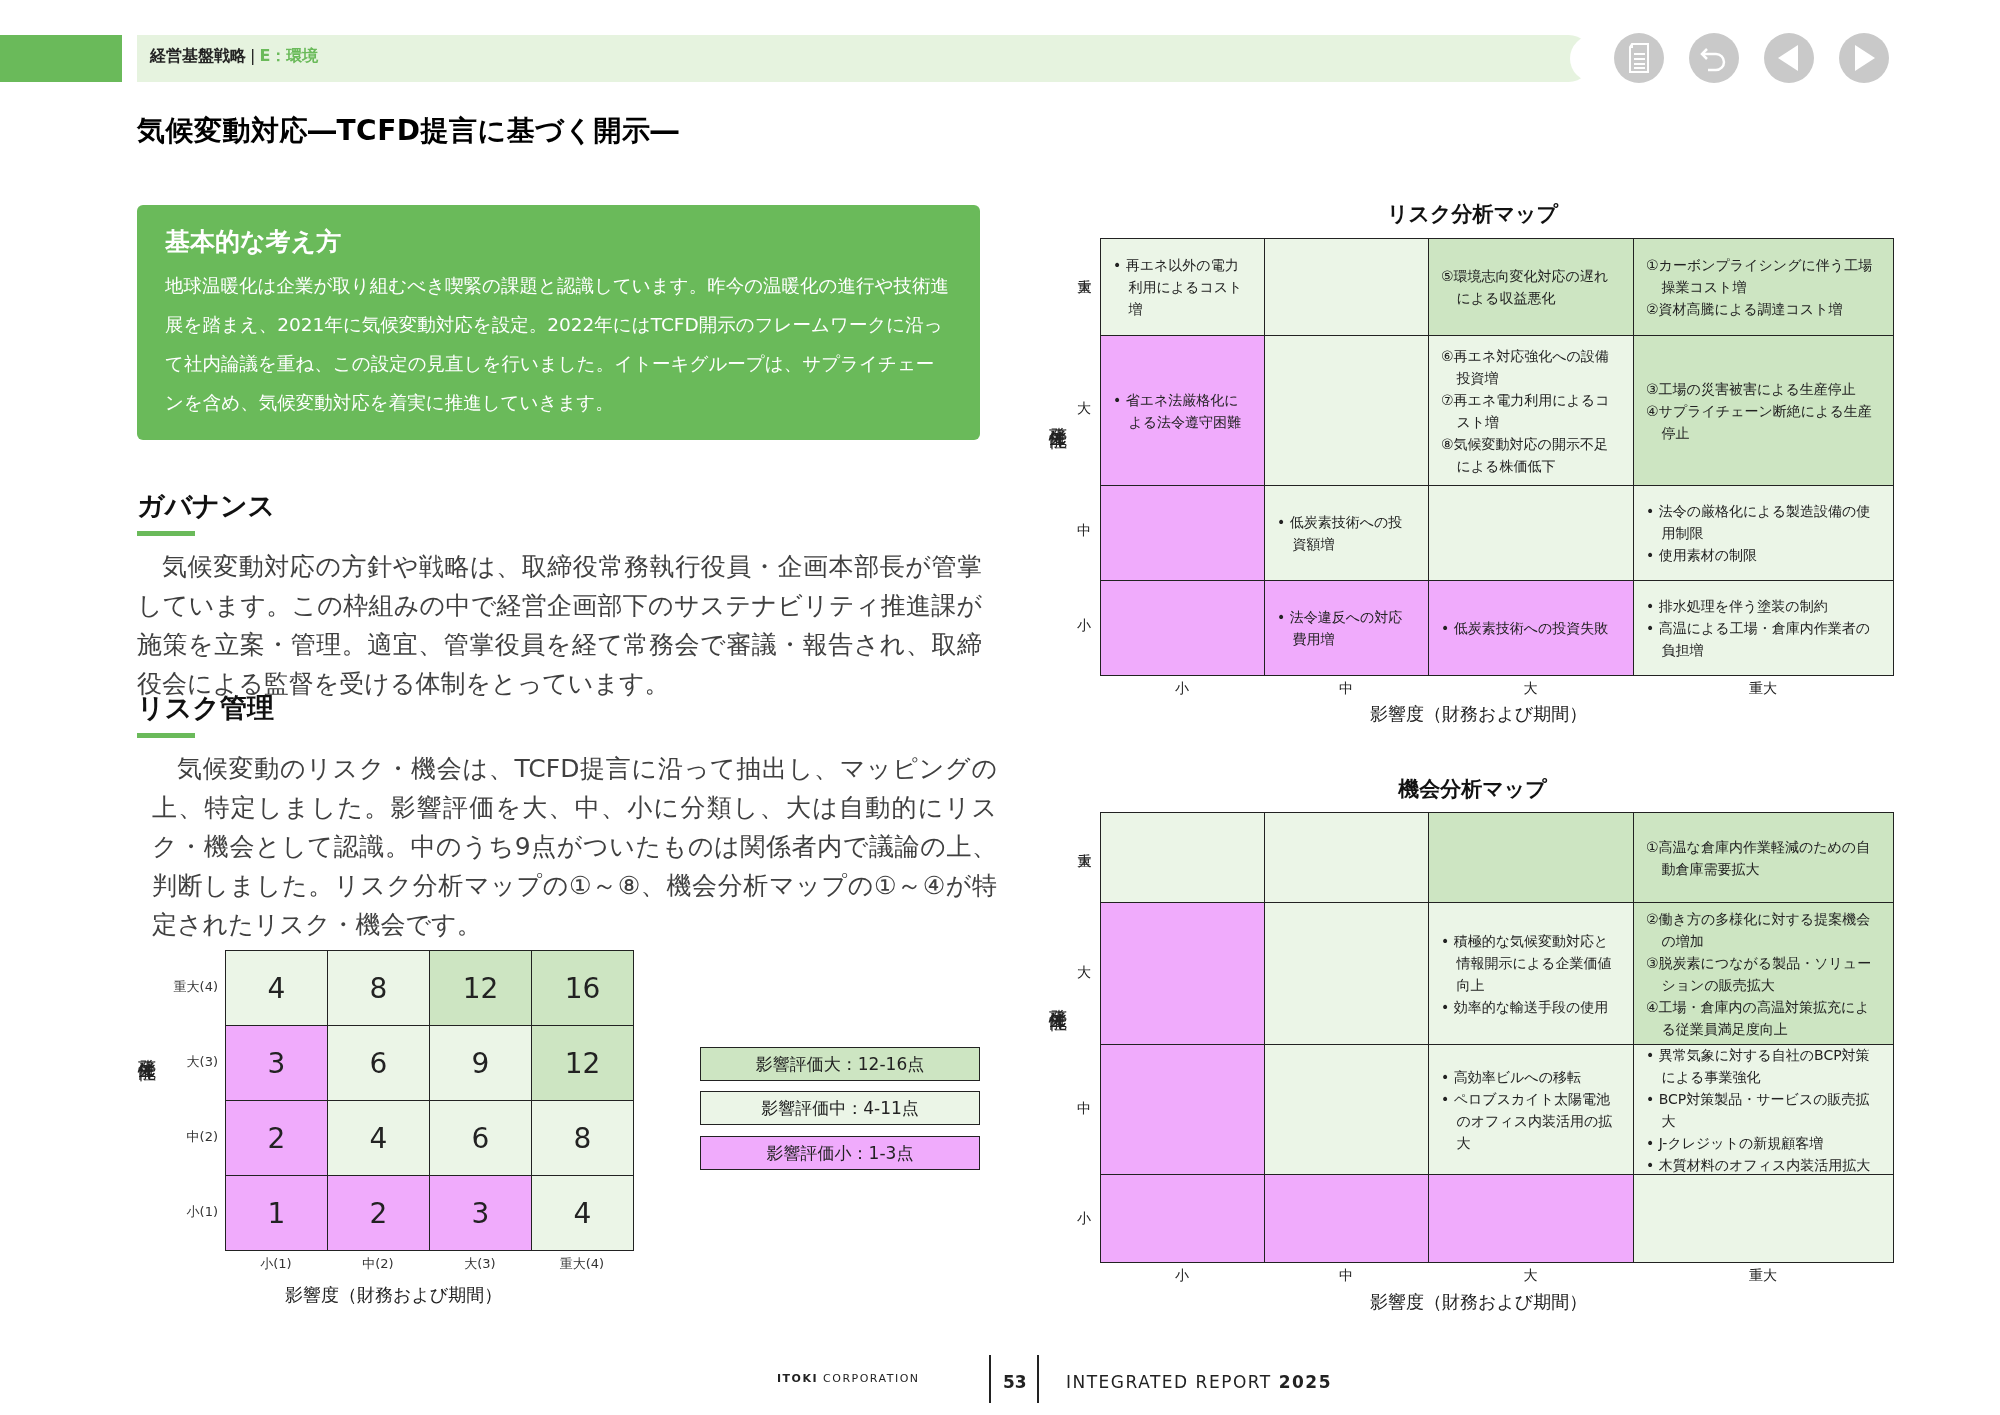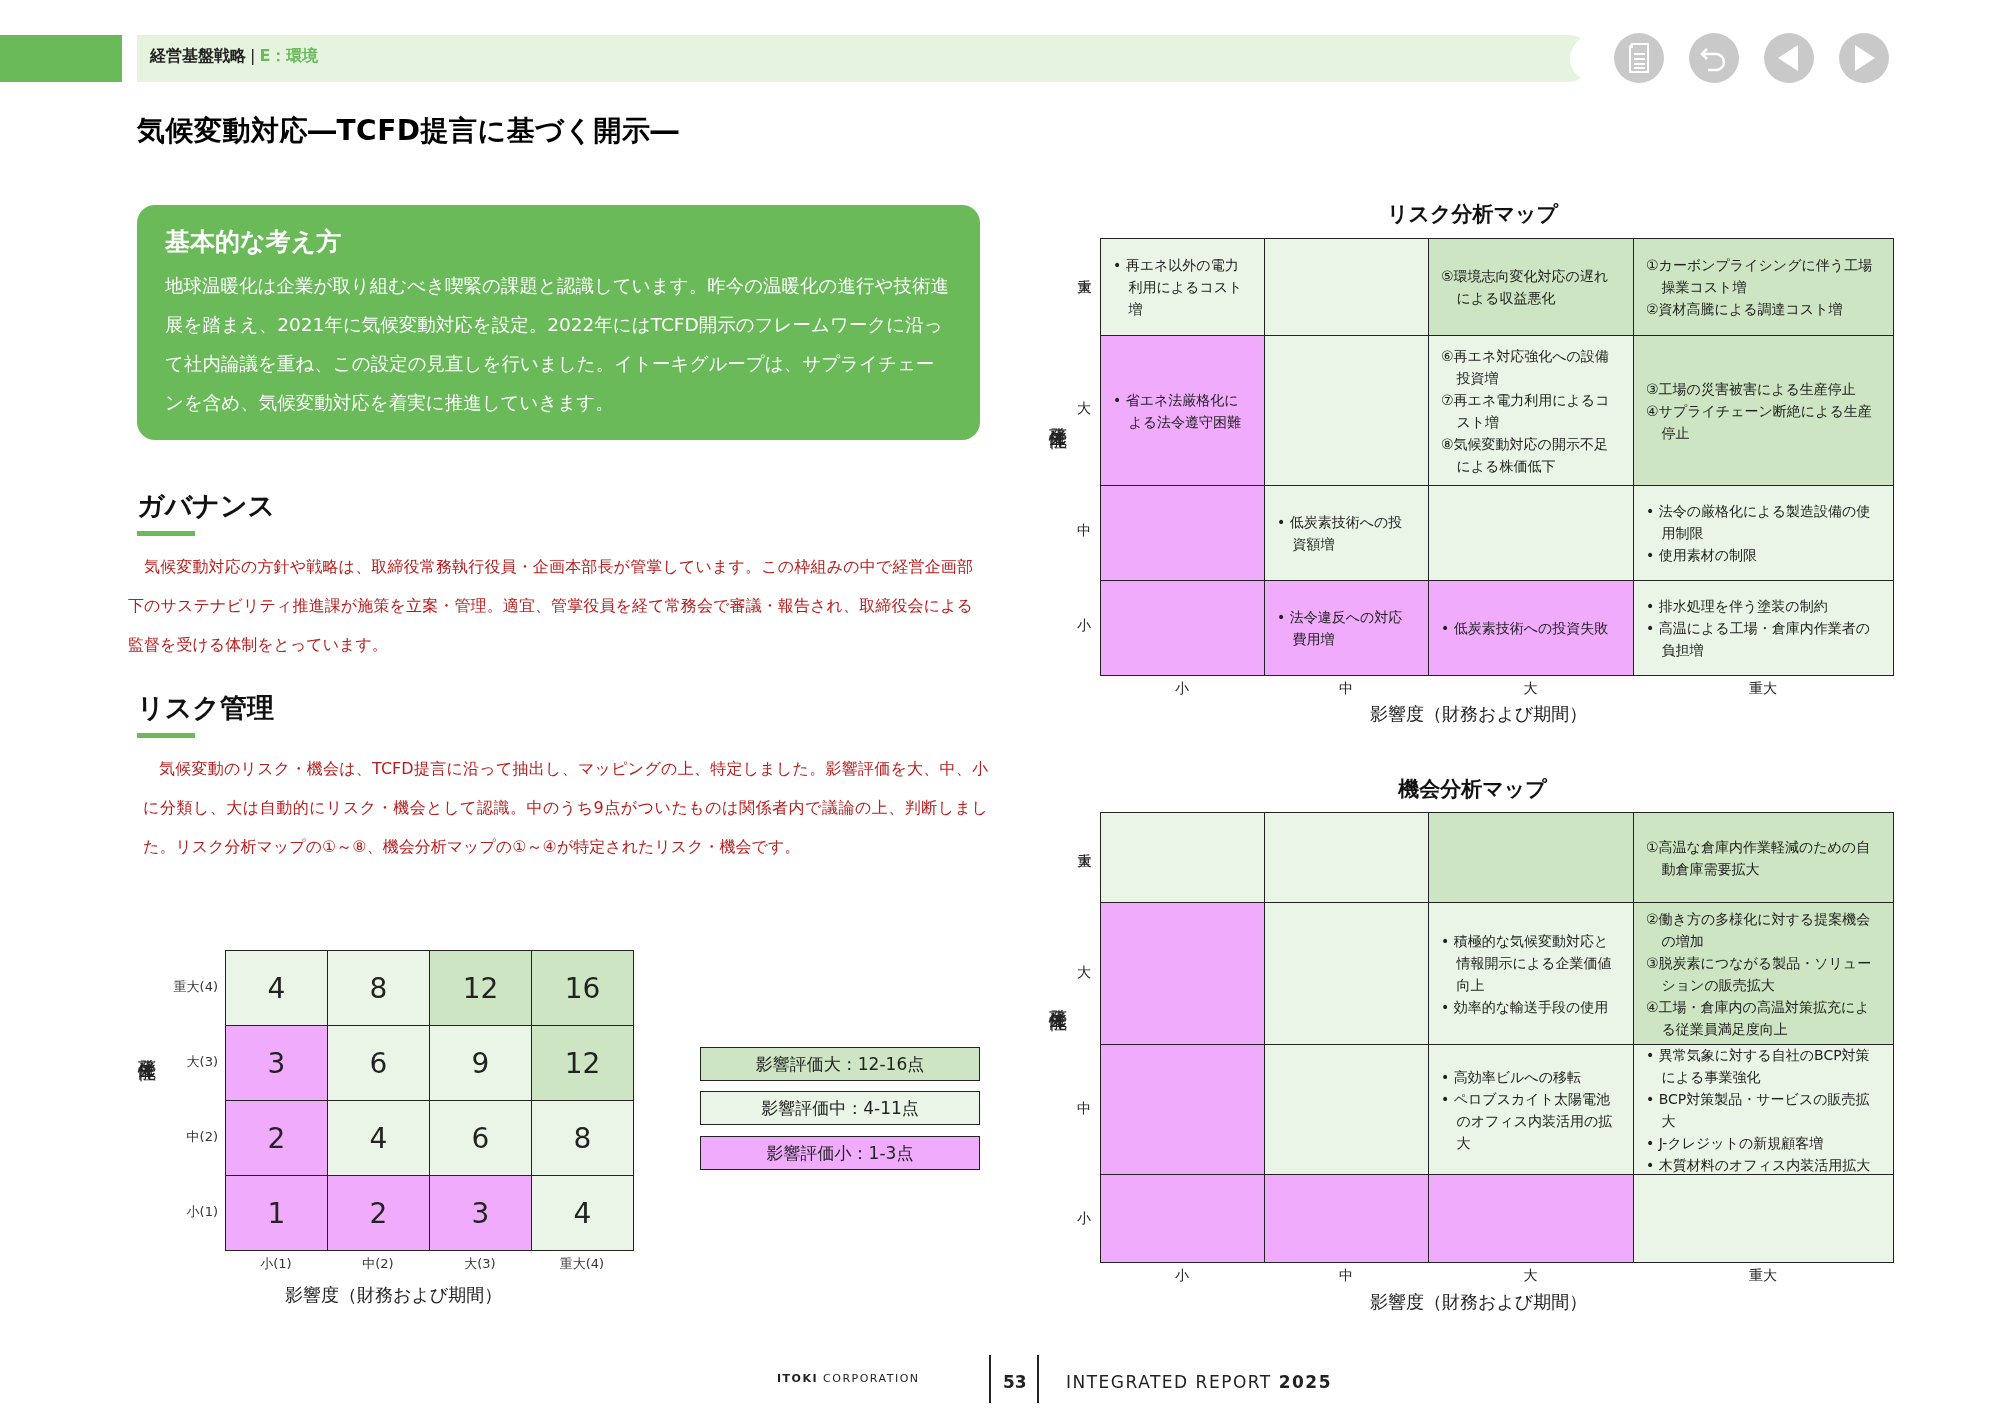--- a/index.html
+++ b/index.html
@@ -15,27 +15,27 @@
   .breadcrumb { left: 150px; top: 46px; font-size: 16px; font-weight: bold; color: #222; white-space: nowrap; }
   .breadcrumb .sep { color: #222; font-weight: normal; margin: 0 4px; }
   .breadcrumb .cat { color: #6aba5a; }
 
   .nav-btn { top: 33px; width: 50px; height: 50px; border-radius: 50%; background: #c9c9c9; display: flex; align-items: center; justify-content: center; }
   .nav-btn svg { display: block; }
 
   .page-title { left: 137px; top: 112px; font-size: 28px; font-weight: bold; color: #000000; white-space: nowrap; letter-spacing: 0.5px; }
 
   
-  .basic-box { left: 137px; top: 205px; width: 843px; height: 235px; background: #6aba5a; border-radius: 18px; padding: 20px 28px; color: #fff; }
+  .basic-box { left: 137px; top: 205px; width: 843px; height: 235px; background: #6aba5a; border-radius: 6px; padding: 20px 28px; color: #fff; }
   .basic-box h2 { font-size: 25px; font-weight: bold; margin-bottom: 8px; }
   .basic-box p { font-size: 18.5px; line-height: 39px; }
 
   .sec-h { left: 137px; font-size: 27px; font-weight: bold; color: #111; }
   .sec-bar { left: 137px; width: 58px; height: 5px; background: #6aba5a; }
-  .sec-p { left: 128px; width: 845px; font-size: 16px; line-height: 39px; color: #b91c1c; text-indent: 1em; text-align: justify; }
+  .sec-p { left: 137px; width: 845px; font-size: 25px; line-height: 39px; color: #404040; text-indent: 1em; text-align: justify; }
 
   
   .score-grid { left: 225px; top: 950px; display: grid; grid-template-columns: repeat(4, 102px); grid-template-rows: repeat(4, 75px); border-left: 1.5px solid #222; border-top: 1.5px solid #222; }
   .score-cell { border-right: 1.5px solid #222; border-bottom: 1.5px solid #222; display: flex; align-items: center; justify-content: center; font-size: 28px; color: #222; }
   .lv-hi { background: #cde5c2; }
   .lv-md { background: #ebf5e7; }
   .lv-lo { background: #f0abfc; }
   .score-ylab { font-size: 13px; color: #333; text-align: right; width: 50px; }
   .score-xlab { font-size: 13px; color: #333; text-align: center; width: 102px; }
   .vlabel { writing-mode: vertical-rl; text-orientation: upright; font-size: 18px; color: #222; letter-spacing: 1px; }

